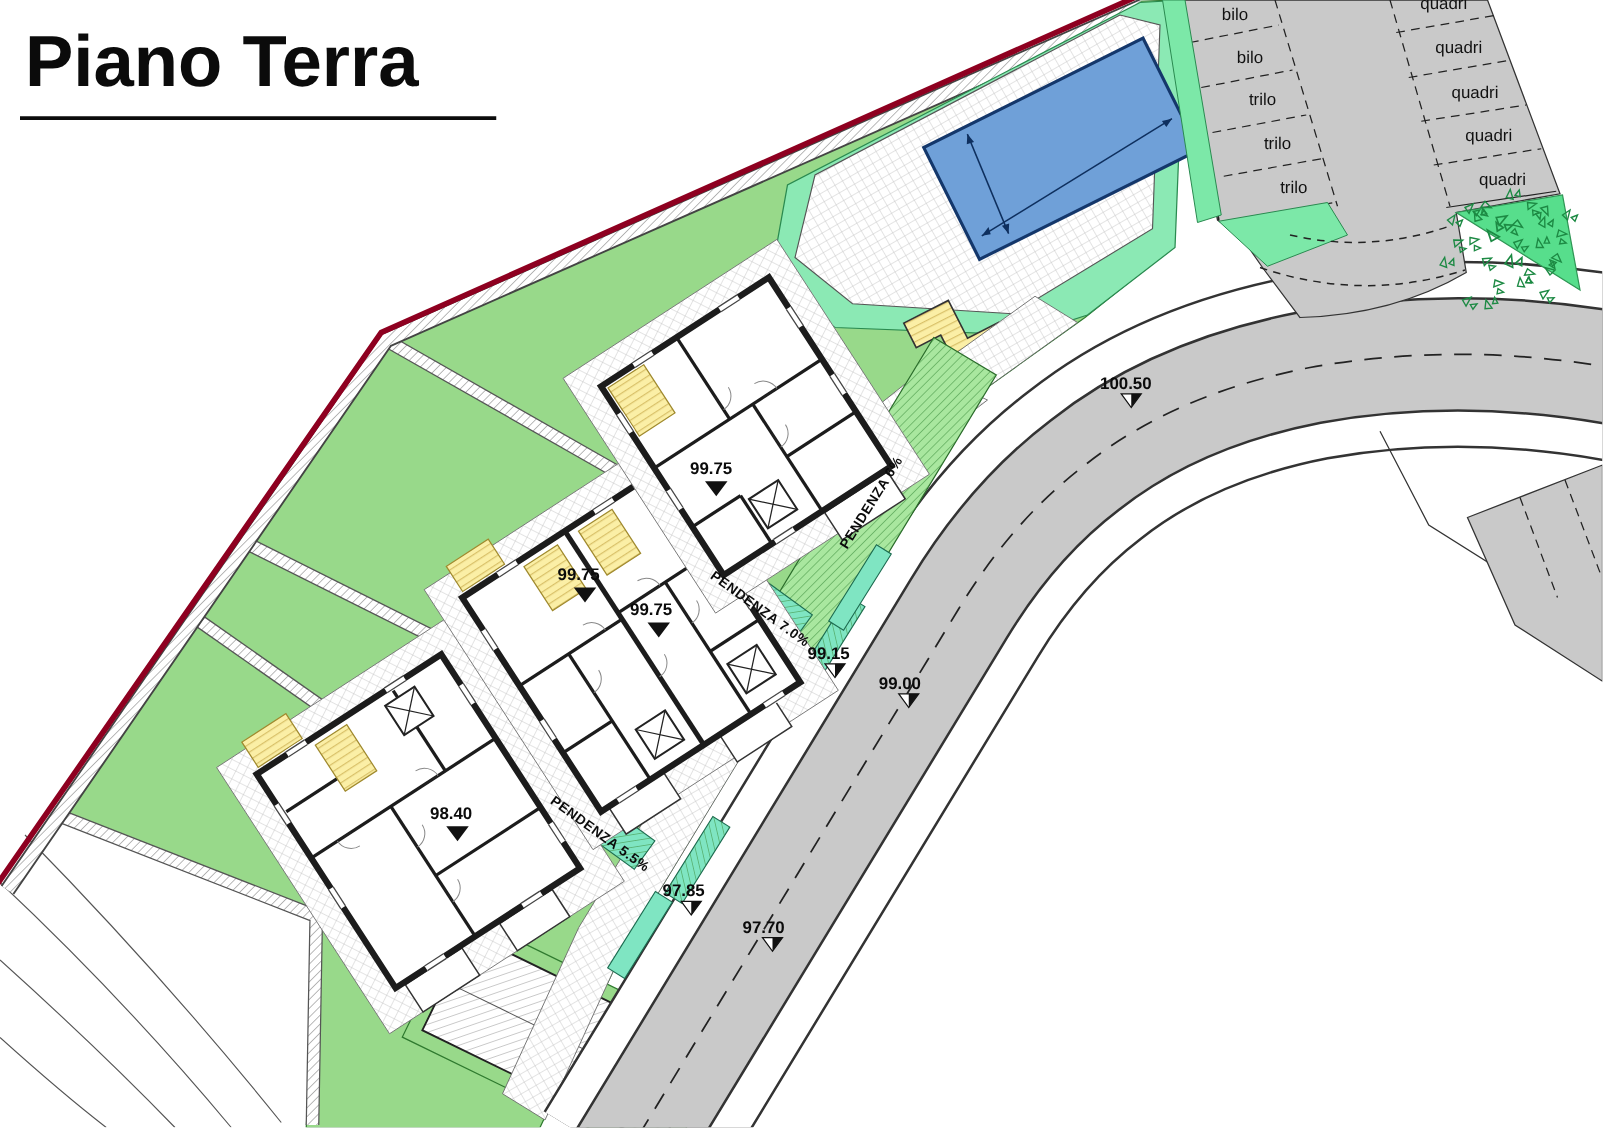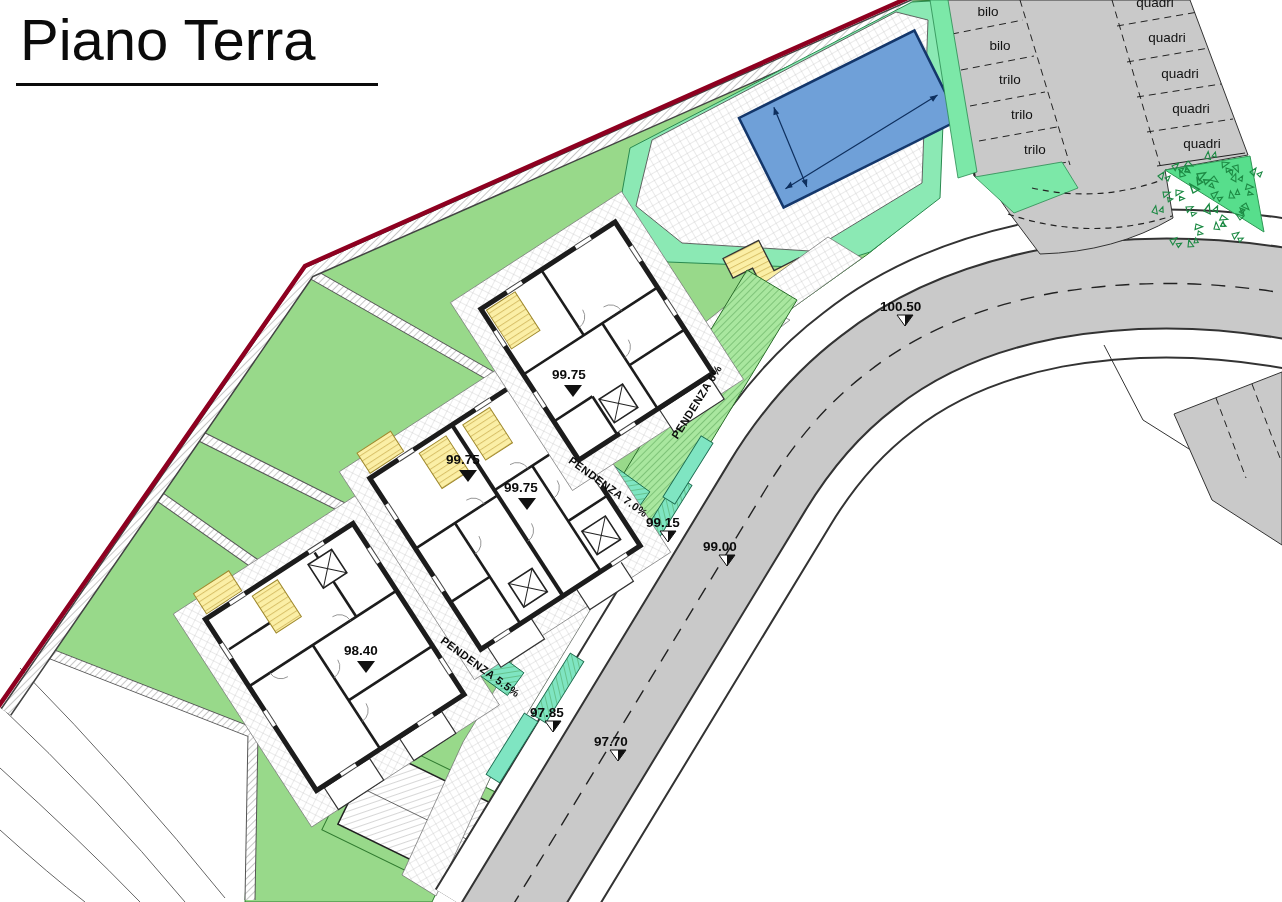--- a/index.html
+++ b/index.html
@@ -1,19 +1,19 @@
 <!DOCTYPE html>
 <html><head>
 <meta charset="utf-8">
 <style>
   html,body{margin:0;padding:0;background:#fff;}
   #stage{position:relative;width:1282px;height:902px;overflow:hidden;background:#fff;
          font-family:"Liberation Sans",sans-serif;}
   #plan-svg{position:absolute;left:0;top:0;}
-  #page-title{position:absolute;left:16px;top:6px;font-size:58px;font-weight:normal;
+  #page-title{position:absolute;left:16px;top:16px;font-size:58px;font-weight:bold;
               color:#0b0b0b;border-bottom:3px solid #0b0b0b;padding:0 62px 10px 4px;
               font-family:"Liberation Sans",sans-serif;letter-spacing:0;}
   text{font-family:"Liberation Sans",sans-serif;}
   .stall{font-size:13.5px;fill:#111;}
   .elev{font-size:13.5px;font-weight:bold;fill:#0b0b0b;}
   .slope{font-size:11px;font-weight:bold;fill:#0b0b0b;letter-spacing:.5px;}
 </style>
 </head>
 <body>
 

